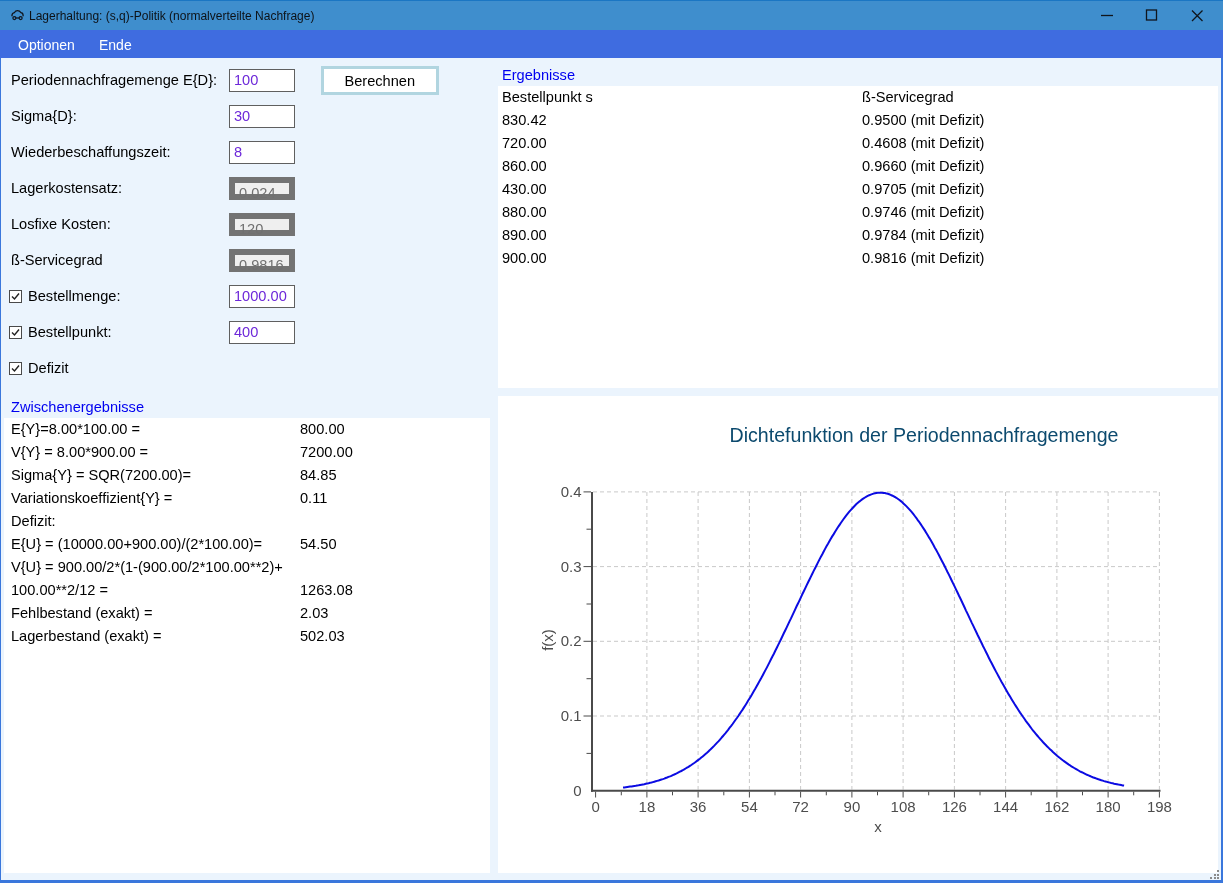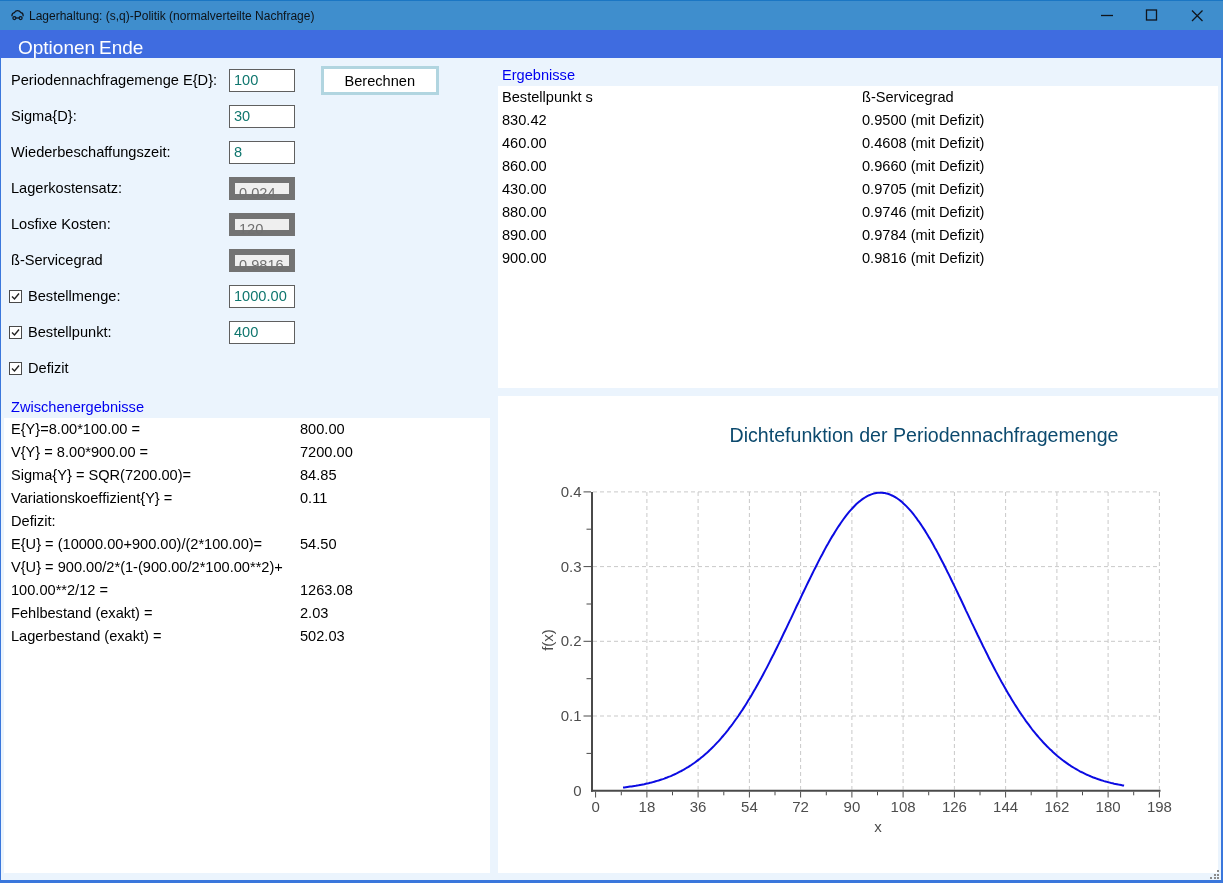--- a/index.html
+++ b/index.html
@@ -1,28 +1,28 @@
 <!DOCTYPE html>
 <html><head><meta charset="utf-8"><style>
 *{margin:0;padding:0;box-sizing:border-box}
 html,body{width:1223px;height:883px;overflow:hidden}
 body{position:relative;font-family:"Liberation Sans",sans-serif;background:#fff}
 .titlebar{position:absolute;left:0;top:0;width:1223px;height:30px;background:#3f8ecd}
 .title{position:absolute;left:29px;top:9px;font-size:12px;color:#0d1217}
 .menubar{position:absolute;left:0;top:30px;width:1223px;height:28px;background:#3f6ce0}
-.menu{position:absolute;top:37px;font-size:19px;color:#fff}
+.menu{position:absolute;top:37px;font-size:14px;color:#fff}
 .frame-l{position:absolute;left:0;top:58px;width:1px;height:825px;background:#3a77dc}
 .frame-r{position:absolute;left:1221px;top:58px;width:2px;height:825px;background:#3a77dc}
 .frame-b{position:absolute;left:0;top:880px;width:1223px;height:3px;background:#3a77dc}
 .panelL{position:absolute;left:1px;top:58px;width:497px;height:822px;background:#ebf4fd}
 .panelR{position:absolute;left:498px;top:58px;width:723px;height:822px;background:#ebf4fd}
 .lab{position:absolute;left:11px;font-size:14.6px;line-height:17px;color:#000;white-space:pre}
 .blue{color:#0000f0}
 .inp{position:absolute;left:229px;width:66px;height:23px;font-size:14.6px;padding:2.5px 0 0 4px}
-.inp.on{background:#fff;border:1px solid #5f5f5f;color:#0f766e}
+.inp.on{background:#fff;border:1px solid #5f5f5f;color:#6d28d9}
 .inp.off{background:#efefef;border:6px solid #737373;color:#707070}
 .cb{position:absolute;left:9px}
 .btn{position:absolute;left:320.5px;top:66px;width:118.5px;height:29px;background:#fff;border:3px solid #b1d5e0;font-size:14.6px;text-align:center;padding-top:3.5px}
 .listL{position:absolute;left:4px;top:418px;width:486px;height:455px;background:#fff}
 .listR{position:absolute;left:498px;top:86px;width:720px;height:302px;background:#fff}
 .chart{position:absolute;left:498px;top:396px;width:720px;height:477px;background:#fff}
 .grid{stroke:#c9c9c9;stroke-width:1;stroke-dasharray:4 3}
 .axis{stroke:#4a4a4a;stroke-width:2}
 .axis1{stroke:#4a4a4a;stroke-width:1}
 .tl{font-size:15px;fill:#4d4d4d;font-family:"Liberation Sans",sans-serif}
@@ -103,21 +103,21 @@
 <div class="lab" style="left:300px;top:581.5px">1263.08</div>
 <div class="lab" style="top:604.5px">Fehlbestand (exakt) =</div>
 <div class="lab" style="left:300px;top:604.5px">2.03</div>
 <div class="lab" style="top:627.5px">Lagerbestand (exakt) =</div>
 <div class="lab" style="left:300px;top:627.5px">502.03</div>
 <div class="lab blue" style="left:502px;top:66.5px">Ergebnisse</div>
 <div class="lab" style="left:502px;top:88.5px">Bestellpunkt s</div>
 <div class="lab" style="left:862px;top:88.5px">ß-Servicegrad</div>
 <div class="lab" style="left:502px;top:111.5px">830.42</div>
 <div class="lab" style="left:862px;top:111.5px">0.9500 (mit Defizit)</div>
-<div class="lab" style="left:502px;top:134.5px">460.00</div>
+<div class="lab" style="left:502px;top:134.5px">720.00</div>
 <div class="lab" style="left:862px;top:134.5px">0.4608 (mit Defizit)</div>
 <div class="lab" style="left:502px;top:157.5px">860.00</div>
 <div class="lab" style="left:862px;top:157.5px">0.9660 (mit Defizit)</div>
 <div class="lab" style="left:502px;top:180.5px">430.00</div>
 <div class="lab" style="left:862px;top:180.5px">0.9705 (mit Defizit)</div>
 <div class="lab" style="left:502px;top:203.5px">880.00</div>
 <div class="lab" style="left:862px;top:203.5px">0.9746 (mit Defizit)</div>
 <div class="lab" style="left:502px;top:226.5px">890.00</div>
 <div class="lab" style="left:862px;top:226.5px">0.9784 (mit Defizit)</div>
 <div class="lab" style="left:502px;top:249.5px">900.00</div>

